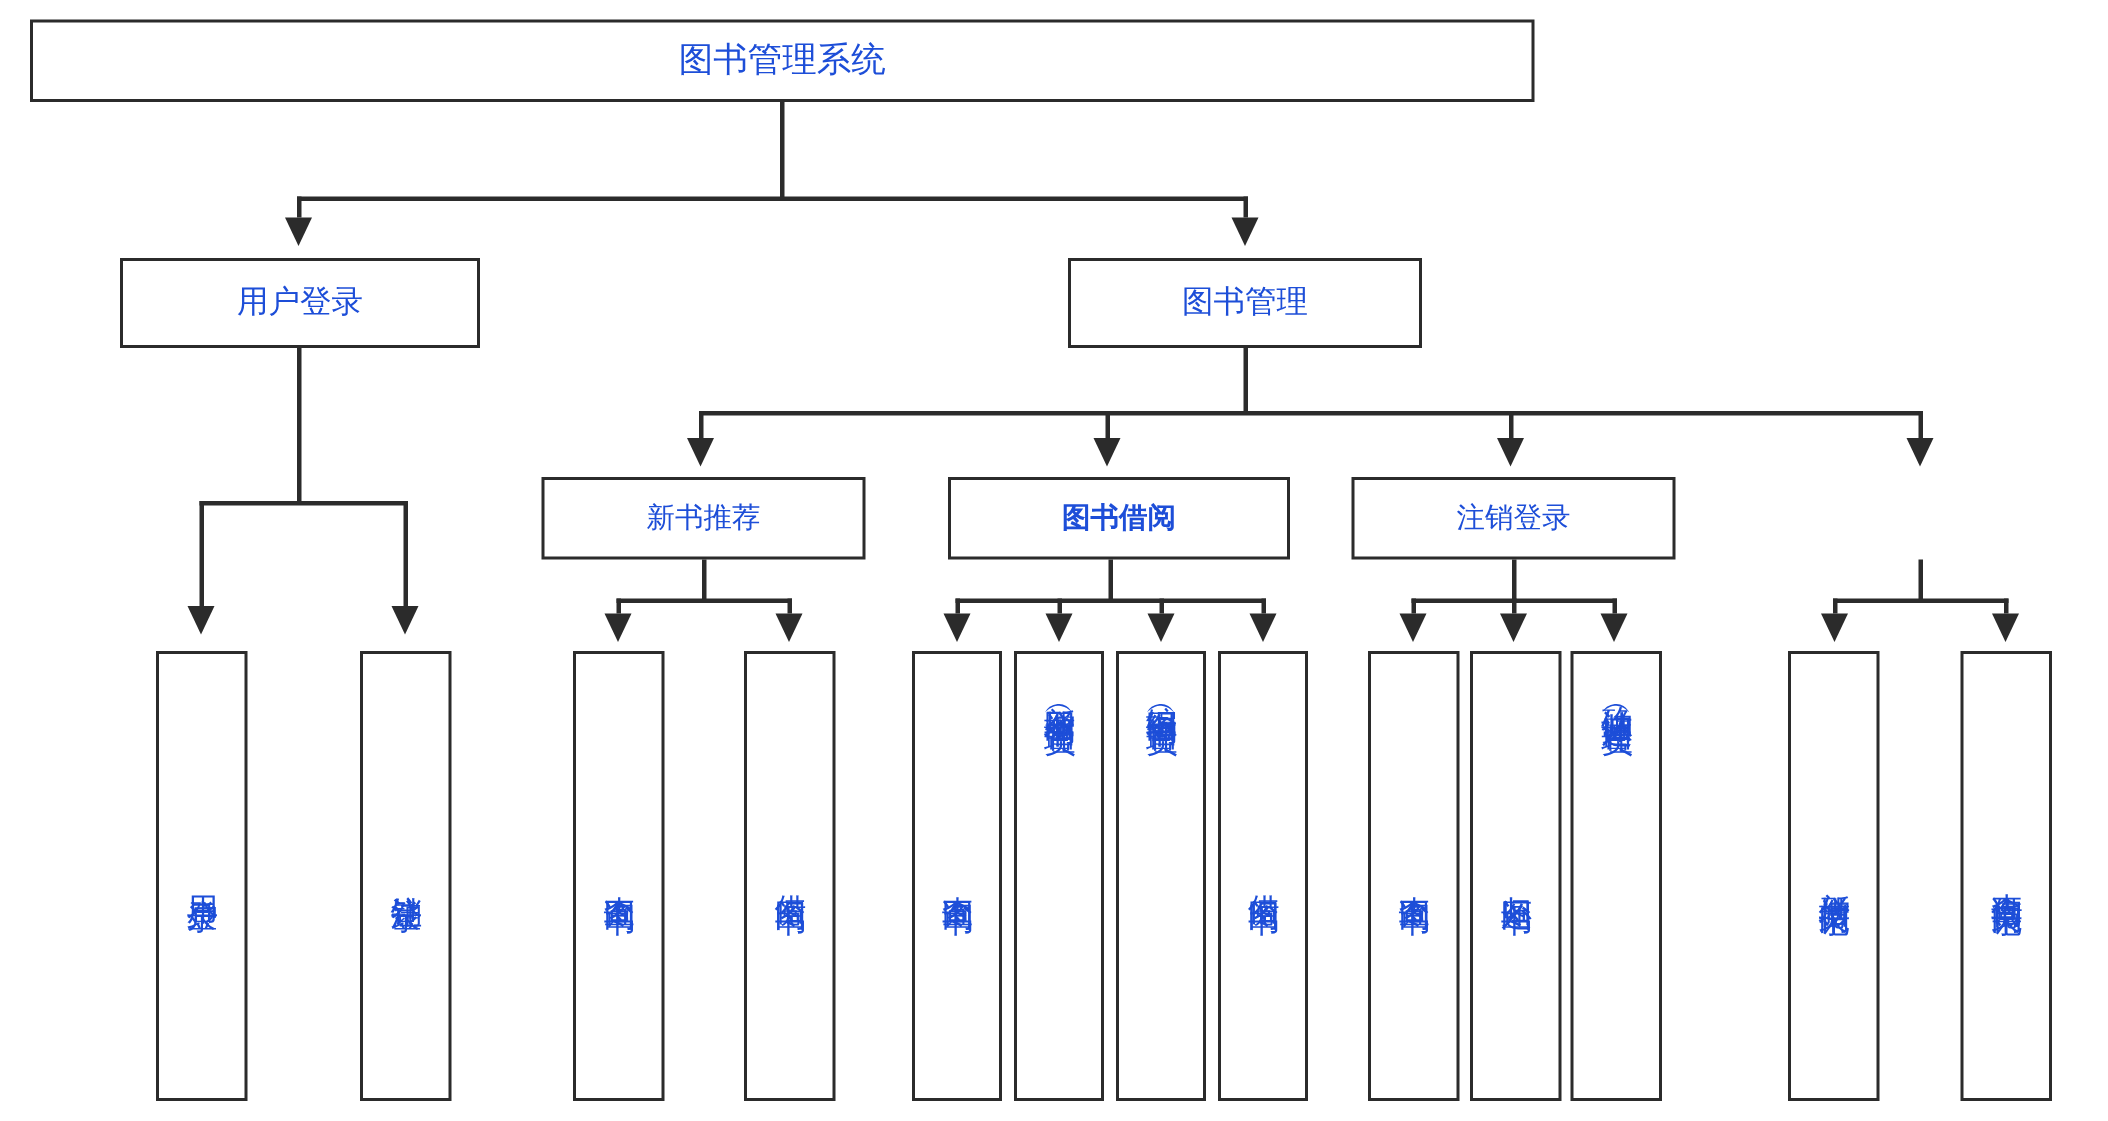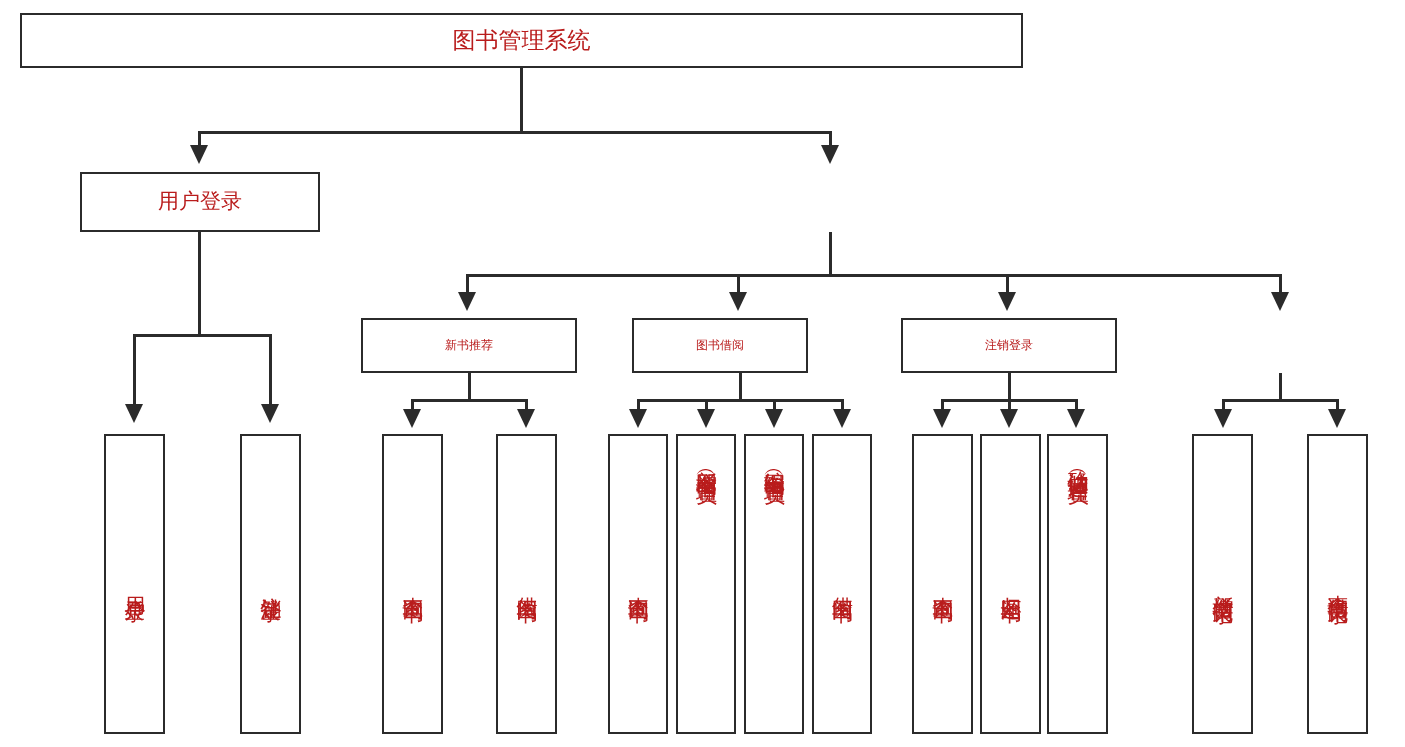--- a/index.html
+++ b/index.html
@@ -19,26 +19,26 @@
 
   
   .node{
     position:absolute;
     box-sizing:border-box;
     border:2px solid #2b2b2b;
     background:#ffffff;
     display:flex;
     align-items:center;
     justify-content:center;
-    color:#b91c1c;
+    color:#1d4ed8;
     line-height:1.12;
   }
   .node.root{ font-size:23px; }
   .node.lvl1{ font-size:21px; }
-  .node.lvl2{ font-size:12px; }
+  .node.lvl2{ font-size:19px; }
 
   
   .node.leaf{
     align-items:flex-start;
     justify-content:center;
     padding-top:18px;
     font-size:21px;
     letter-spacing:1px;
   }
   .node.leaf .vtext{
@@ -96,20 +96,23 @@
 
   <div class="vline" style="left:198px;top:131px;width:3px;height:14px;"></div>
   <div class="arrow" style="left:190px;top:145px;"></div>
   <div class="vline" style="left:829px;top:131px;width:3px;height:14px;"></div>
   <div class="arrow" style="left:821px;top:145px;"></div>
 
   <div class="node lvl1" style="left:80px;top:172px;width:240px;height:60px;">
     <span>用户登录</span>
   </div>
 
+  <div class="node lvl1" style="left:712px;top:172px;width:236px;height:60px;">
+    <span>图书管理</span>
+  </div>
 
   <div class="vline" style="left:198px;top:232px;width:3px;height:104px;"></div>
   <div class="hline" style="left:133px;top:334px;width:139px;height:3px;"></div>
   <div class="vline" style="left:133px;top:334px;width:3px;height:70px;"></div>
   <div class="arrow" style="left:125px;top:404px;"></div>
   <div class="vline" style="left:269px;top:334px;width:3px;height:70px;"></div>
   <div class="arrow" style="left:261px;top:404px;"></div>
 
   <div class="vline" style="left:829px;top:232px;width:3px;height:44px;"></div>
   <div class="hline" style="left:466px;top:274px;width:816px;height:3px;"></div>
@@ -122,21 +125,21 @@
 
   <div class="vline" style="left:1006px;top:274px;width:3px;height:18px;"></div>
   <div class="arrow" style="left:998px;top:292px;"></div>
 
   <div class="vline" style="left:1279px;top:274px;width:3px;height:18px;"></div>
   <div class="arrow" style="left:1271px;top:292px;"></div>
 
   <div class="node lvl2" style="left:361px;top:318px;width:216px;height:55px;">
     <span>新书推荐</span>
   </div>
-  <div class="node lvl2" style="left:632px;top:318px;width:176px;height:55px;">
+  <div class="node lvl2" style="left:632px;top:318px;width:228px;height:55px;font-weight:bold;">
     <span>图书借阅</span>
   </div>
   <div class="node lvl2" style="left:901px;top:318px;width:216px;height:55px;">
     <span>注销登录</span>
   </div>
 
   <div class="vline" style="left:468px;top:373px;width:3px;height:28px;"></div>
   <div class="hline" style="left:411px;top:399px;width:117px;height:3px;"></div>
   <div class="vline" style="left:411px;top:399px;width:3px;height:10px;"></div>
   <div class="arrow" style="left:403px;top:409px;"></div>

